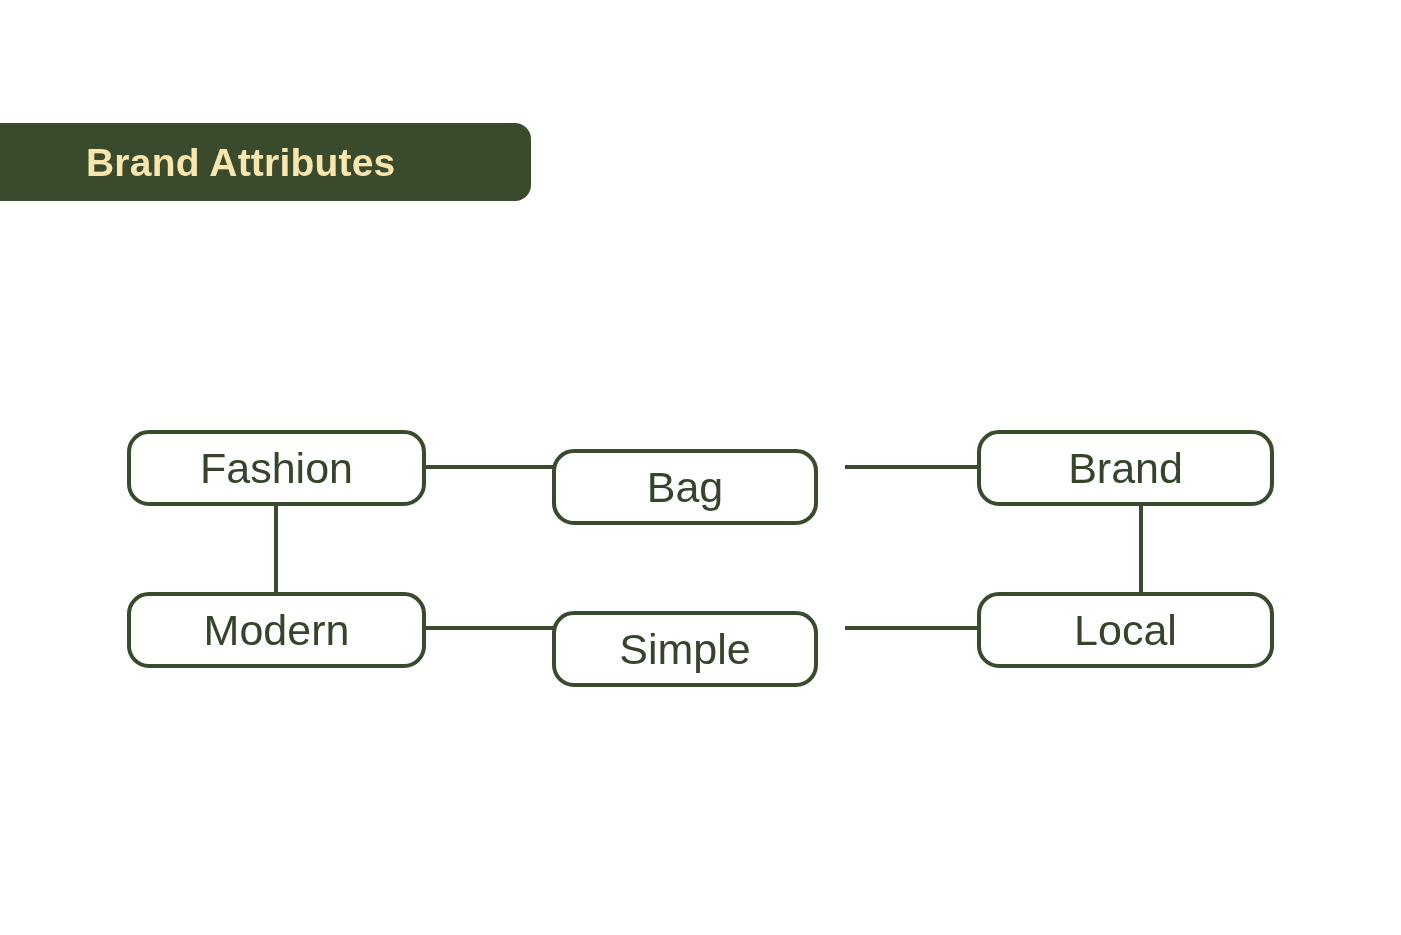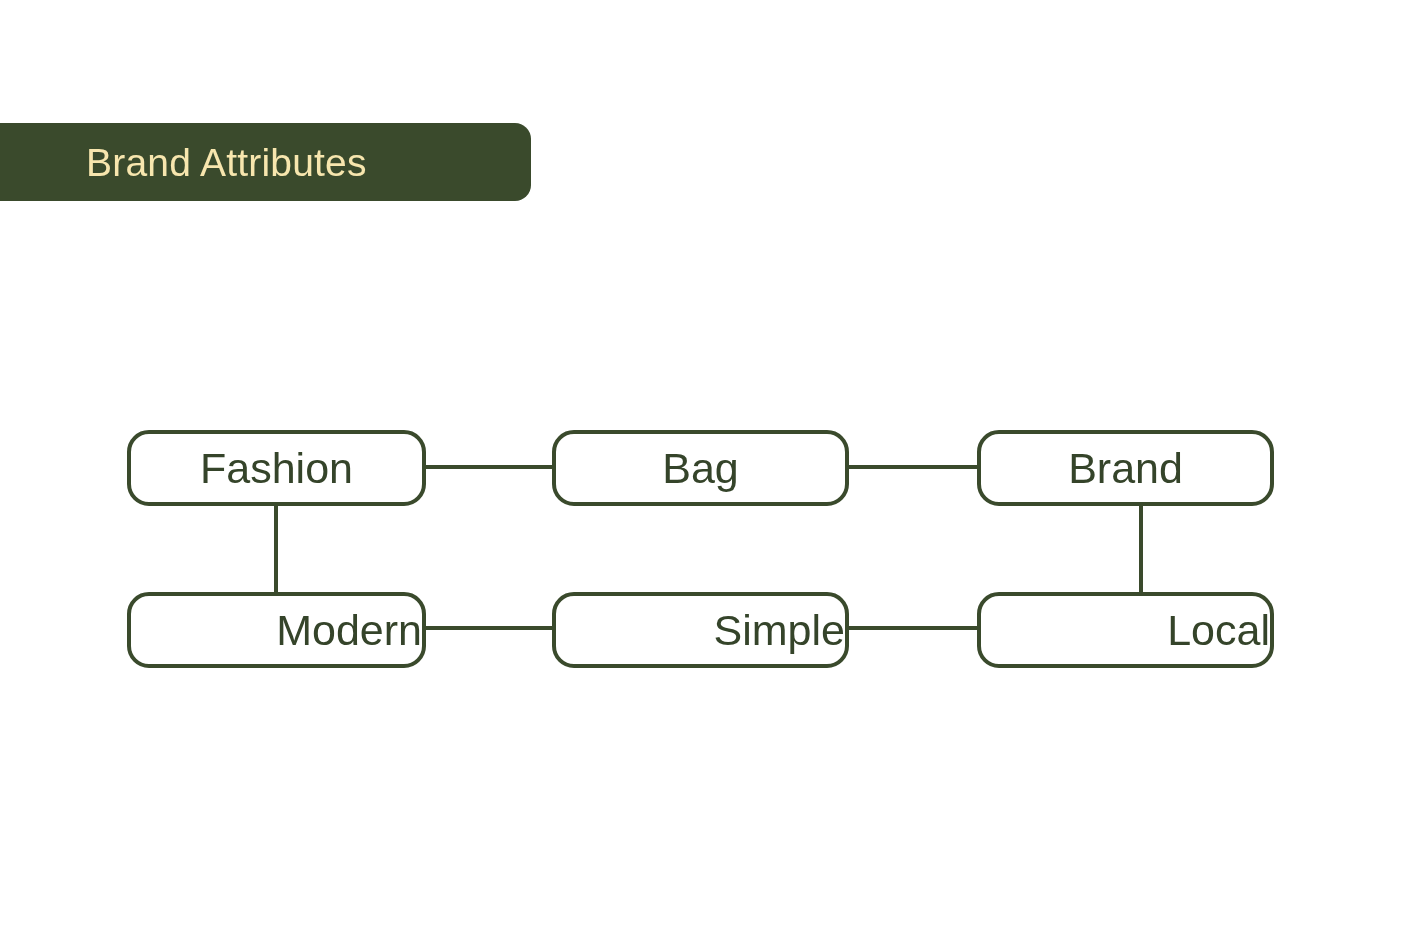--- a/index.html
+++ b/index.html
@@ -23,21 +23,21 @@
     width: 531px;
     height: 78px;
     background: #3a4a2c;
     border-radius: 0 16px 16px 0;
     display: flex;
     align-items: center;
   }
   #badge-title {
     color: #f7e6ae;
     font-size: 39px;
-    font-weight: normal;
+    font-weight: bold;
     letter-spacing: 0.2px;
     margin-left: 86px;
     line-height: 1;
     white-space: nowrap;
   }
 
   
   #attributes-diagram {
     position: absolute;
     left: 0;
@@ -69,23 +69,23 @@
   .node-label {
     color: #35442a;
     font-size: 43px;
     font-weight: normal;
     line-height: 1;
     white-space: nowrap;
   }
 
   
   .row-1 { top: 430px; height: 76px; }
-  .row-2 { top: 592px; height: 76px; justify-content: flex-end; }
+  .row-2 { top: 592px; height: 76px; }
   .col-1 { left: 127px; width: 299px; }
-  .col-2 { left: 552px; width: 297px; }
+  .col-2 { left: 552px; width: 266px; margin-top: 19px; }
   .col-3 { left: 977px; width: 297px; }
 </style>
 </head>
 <body>
 
 <div id="section-badge">
   <span id="badge-title">Brand Attributes</span>
 </div>
 
 <div id="attributes-diagram">

